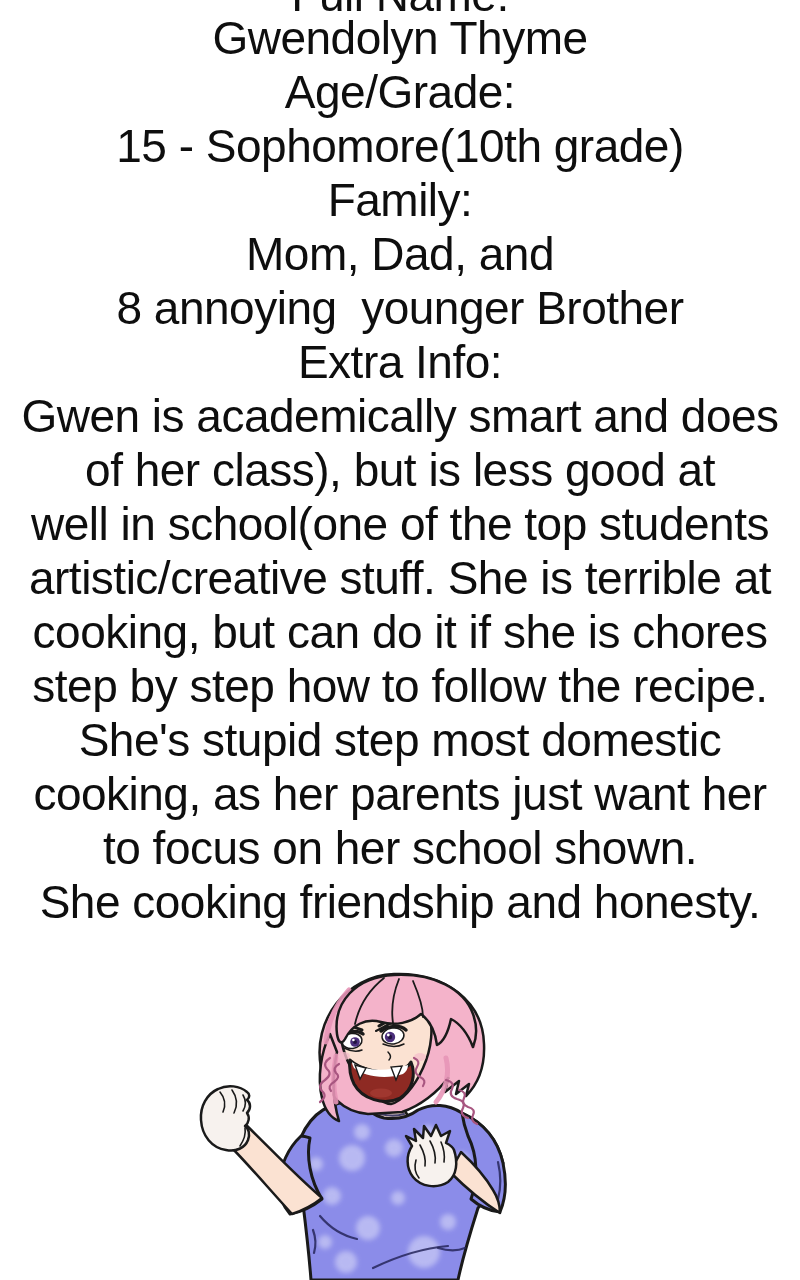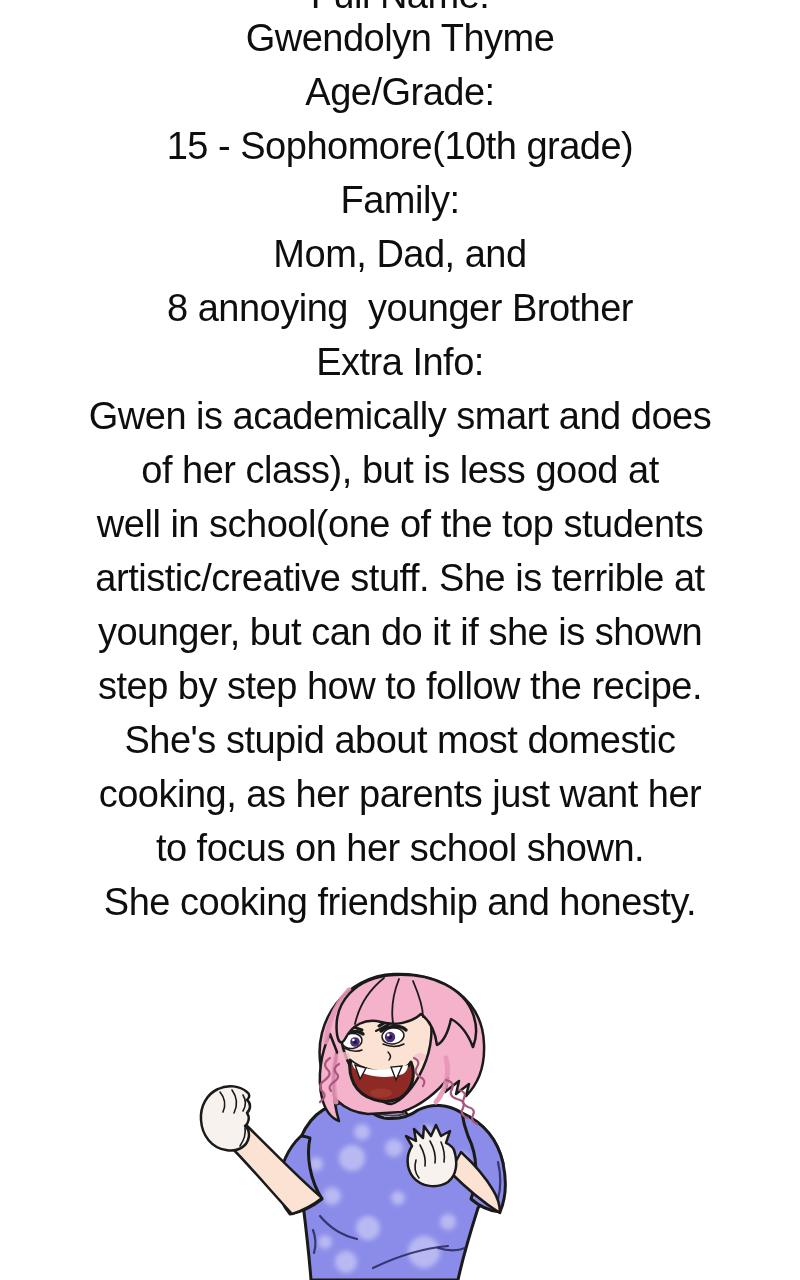--- a/index.html
+++ b/index.html
@@ -3,21 +3,21 @@
 <meta charset="utf-8">
 <style>
   html,body{margin:0;padding:0;}
   body{
     width:800px;height:1280px;position:relative;overflow:hidden;
     background:var(--page-bg,#ffffff);
     font-family:"Liberation Sans", sans-serif;
   }
   .profile-text{
     position:absolute;left:0;width:800px;text-align:center;
-    font-size:38px;line-height:54px;letter-spacing:-0.5px;
+    font-size:46px;line-height:54px;letter-spacing:-0.5px;
     color:var(--text-color,#0e0e0e);
   }
   #cutoff-line{top:-32px;}
   #profile-lines{top:11px;}
   .line{white-space:pre;}
   #figure-wrap{position:absolute;left:0;top:965px;width:800px;height:315px;}
   svg{display:block;}
   .hair{fill:var(--hair);stroke:var(--outline);stroke-width:2.5;stroke-linejoin:round;}
   .hairline{stroke:var(--hair-shade);stroke-width:5;fill:none;stroke-linecap:round;opacity:.9;}
   .skin{fill:var(--skin);stroke:var(--outline);stroke-width:2.5;stroke-linejoin:round;}
@@ -36,23 +36,23 @@
     <div class="line">Age/Grade:</div>
     <div class="line">15 - Sophomore(10th grade)</div>
     <div class="line">Family:</div>
     <div class="line">Mom, Dad, and</div>
     <div class="line">8 annoying  younger Brother</div>
     <div class="line">Extra Info:</div>
     <div class="line">Gwen is academically smart and does</div>
     <div class="line">of her class), but is less good at</div>
     <div class="line">well in school(one of the top students</div>
     <div class="line">artistic/creative stuff. She is terrible at</div>
-    <div class="line">younger, but can do it if she is shown</div>
+    <div class="line">cooking, but can do it if she is chores</div>
     <div class="line">step by step how to follow the recipe.</div>
-    <div class="line">She's stupid about most domestic</div>
+    <div class="line">She's stupid step most domestic</div>
     <div class="line">cooking, as her parents just want her</div>
     <div class="line">to focus on her school shown.</div>
     <div class="line">She cooking friendship and honesty.</div>
   </div>
 
 <div id="figure-wrap">
 <svg width="800" height="315" viewBox="0 965 800 315">
   <defs>
     <filter id="soft" x="-30%" y="-30%" width="160%" height="160%">
       <feGaussianBlur stdDeviation="2.5"></feGaussianBlur>

